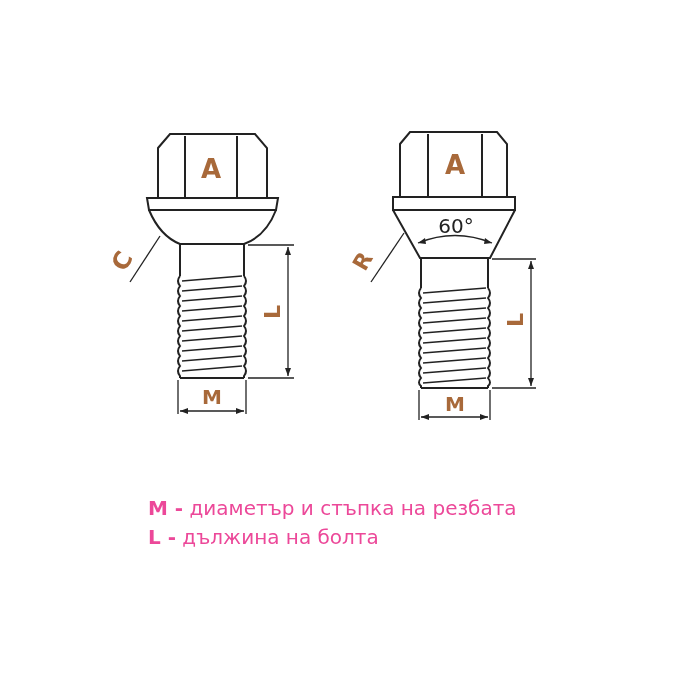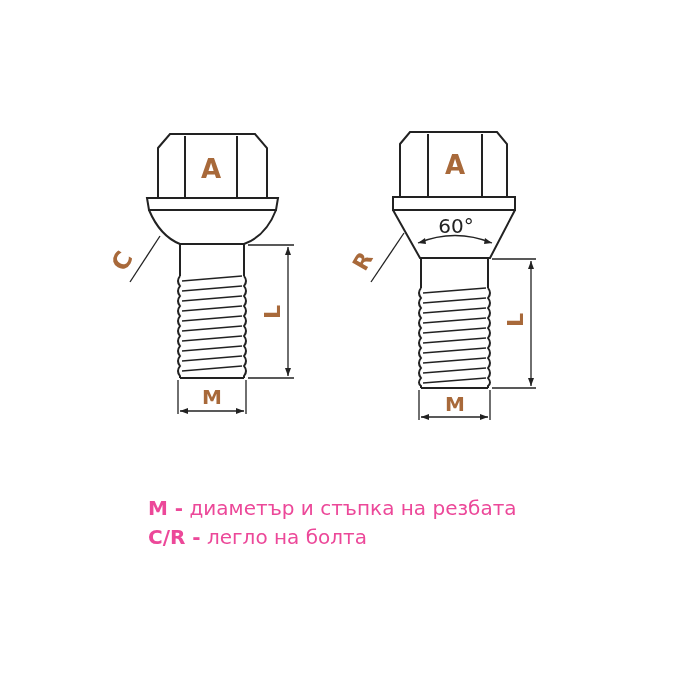--- a/index.html
+++ b/index.html
@@ -117,14 +117,14 @@
     <text class="lbl" x="455" y="174" font-size="26" text-anchor="middle">A</text>
     <text class="ang" x="456" y="233" font-size="20" text-anchor="middle">60°</text>
     <text class="lbl" x="364" y="268" font-size="22" text-anchor="middle" transform="rotate(-60 364 262)">R</text>
     <text class="lbl" x="516" y="327" font-size="22" text-anchor="middle" transform="rotate(-90 516 320)">L</text>
     <text class="lbl" x="455" y="411" font-size="20" text-anchor="middle">M</text>
   </g>
 </svg>
 
 <div class="legend">
   <div class="row"><span class="key">M -</span><span> диаметър и стъпка на резбата</span></div>
-  <div class="row"><span class="key">C/R -</span><span> легло на болта</span></div>
+  <div class="row"><span class="key">L -</span><span> дължина на болта</span></div>
 </div>
 
 </body></html>

